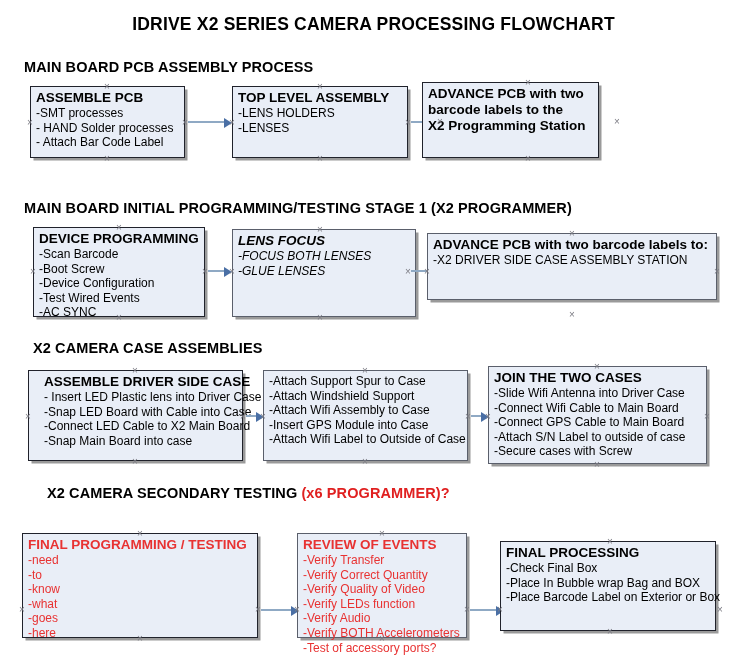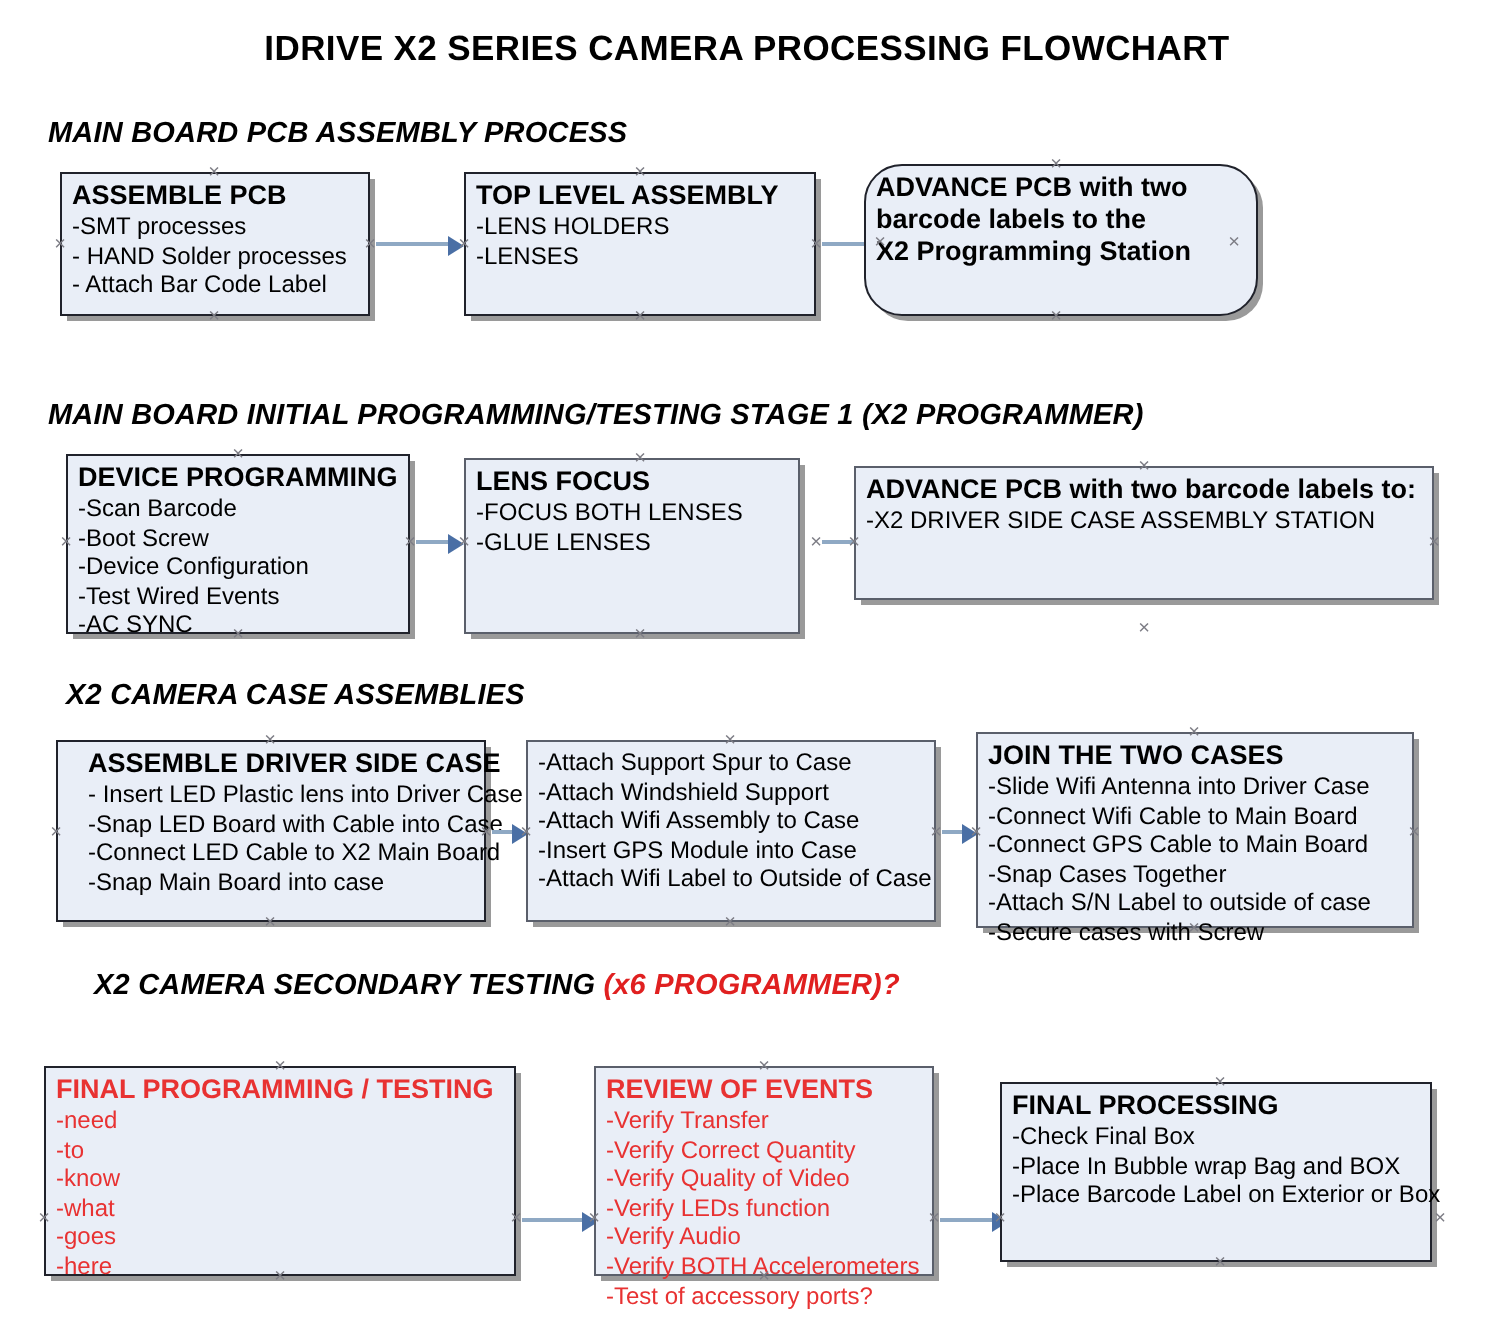--- a/index.html
+++ b/index.html
@@ -31,21 +31,20 @@
     font-size: 17.5px;
     font-weight: bold;
     letter-spacing: 0.2px;
     white-space: nowrap;
   }
   .section-title {
     font-size: 14.5px;
     font-weight: bold;
     letter-spacing: 0.1px;
     white-space: nowrap;
-    font-style: italic;
   }
   .section-title .accent-red { color: #e02020; }
 
   
   .node {
     box-sizing: border-box;
     background: #e9eef7;
     border: 1.3px solid #20222b;
     box-shadow: 3px 3px 0 -0.5px #9a9a9a;
     padding: 3px 5px 0 5px;
@@ -125,21 +124,21 @@
     <div class="node-line">-LENSES</div>
   </div>
   <div class="abs handle" style="left:320px; top:86px;"></div>
   <div class="abs handle" style="left:320px; top:158px;"></div>
   <div class="abs handle" style="left:232px; top:122px;"></div>
   <div class="abs handle" style="left:408px; top:122px;"></div>
 
   <div class="abs arrow-line" style="left:411px; top:121px; width:24px;"></div>
   <div class="abs arrow-head" style="left:433px; top:122px;"></div>
 
-  <div class="abs node" style="left:432px; top:82px; width:197px; height:76px;border-radius:19px;">
+  <div class="abs node" style="left:422px; top:82px; width:177px; height:76px;">
     <div class="node-title">ADVANCE PCB with two</div>
     <div class="node-title">barcode labels to the</div>
     <div class="node-title"> X2 Programming Station</div>
   </div>
   <div class="abs handle" style="left:528px; top:82px;"></div>
   <div class="abs handle" style="left:528px; top:158px;"></div>
   <div class="abs handle" style="left:440px; top:121px;"></div>
   <div class="abs handle" style="left:617px; top:121px;"></div>
 
   <div class="abs section-title" style="left:24px; top:200px;">MAIN BOARD INITIAL PROGRAMMING/TESTING STAGE 1 (X2 PROGRAMMER)</div>
@@ -153,21 +152,21 @@
     <div class="node-line">-AC SYNC</div>
   </div>
   <div class="abs handle" style="left:119px; top:227px;"></div>
   <div class="abs handle" style="left:119px; top:317px;"></div>
   <div class="abs handle" style="left:33px; top:271px;"></div>
   <div class="abs handle" style="left:205px; top:271px;"></div>
 
   <div class="abs arrow-line" style="left:208px; top:270px; width:18px;"></div>
   <div class="abs arrow-head" style="left:224px; top:271px;"></div>
 
-  <div class="abs node soft" style="left:232px; top:229px; width:168px; height:88px;">
+  <div class="abs node soft" style="left:232px; top:229px; width:184px; height:88px;font-style:italic;">
     <div class="node-title">LENS FOCUS</div>
     <div class="node-line">-FOCUS BOTH LENSES</div>
     <div class="node-line">-GLUE LENSES</div>
   </div>
   <div class="abs handle" style="left:320px; top:229px;"></div>
   <div class="abs handle" style="left:320px; top:317px;"></div>
   <div class="abs handle" style="left:232px; top:271px;"></div>
   <div class="abs handle" style="left:408px; top:271px;"></div>
 
   <div class="abs arrow-line" style="left:411px; top:270px; width:20px;"></div>
@@ -212,21 +211,20 @@
   <div class="abs handle" style="left:468px; top:416px;"></div>
 
   <div class="abs arrow-line" style="left:471px; top:415px; width:12px;"></div>
   <div class="abs arrow-head" style="left:481px; top:416px;"></div>
 
   <div class="abs node soft" style="left:488px; top:366px; width:219px; height:98px;">
     <div class="node-title">JOIN THE TWO CASES</div>
     <div class="node-line">-Slide Wifi Antenna into Driver Case</div>
     <div class="node-line">-Connect Wifi Cable to Main Board</div>
     <div class="node-line">-Connect GPS Cable to Main Board</div>
-    <div class="node-line">-Snap Cases Together</div>
     <div class="node-line">-Attach S/N Label to outside of case</div>
     <div class="node-line">-Secure cases with Screw</div>
   </div>
   <div class="abs handle" style="left:597px; top:366px;"></div>
   <div class="abs handle" style="left:597px; top:464px;"></div>
   <div class="abs handle" style="left:488px; top:416px;"></div>
   <div class="abs handle" style="left:707px; top:416px;"></div>
 
   <div class="abs section-title" style="left:47px; top:485px;">
     <span>X2 CAMERA SECONDARY TESTING </span><span class="accent-red">(x6 PROGRAMMER)?</span>

